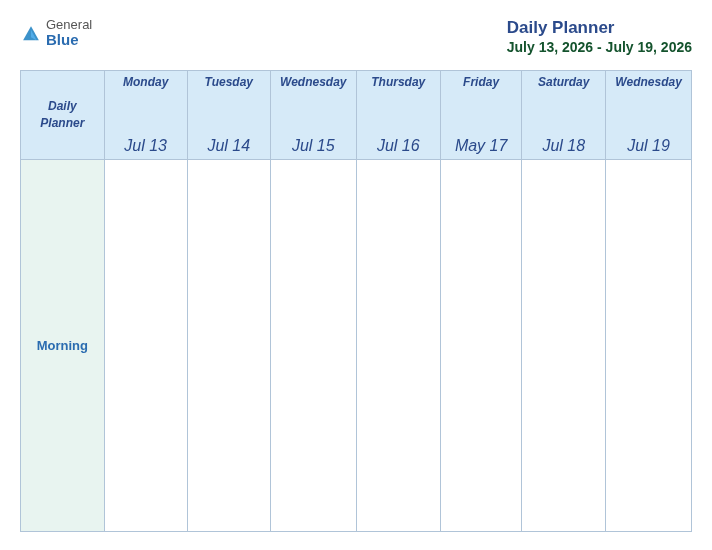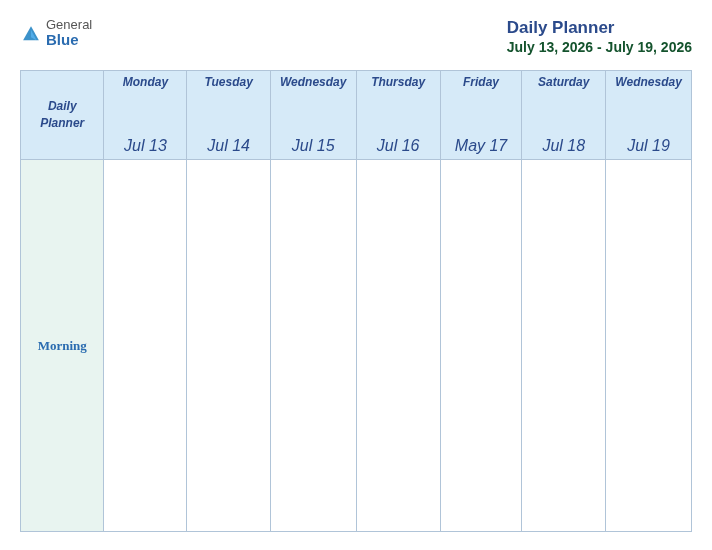--- a/index.html
+++ b/index.html
@@ -120,21 +120,20 @@
       line-height: 1.4;
     }
 
     .time-cell {
       background: #e8f4f0;
       font-size: 13px;
       font-weight: bold;
       color: #2b6cb0;
       width: 88px;
       height: 100px;
-      font-family: Liberation Serif, serif;
     }
 
     .day-cell {
       background: #fff;
       height: 100px;
       width: 88px;
     }
 
     .calendar-table tbody tr td {
       height: 100px;

